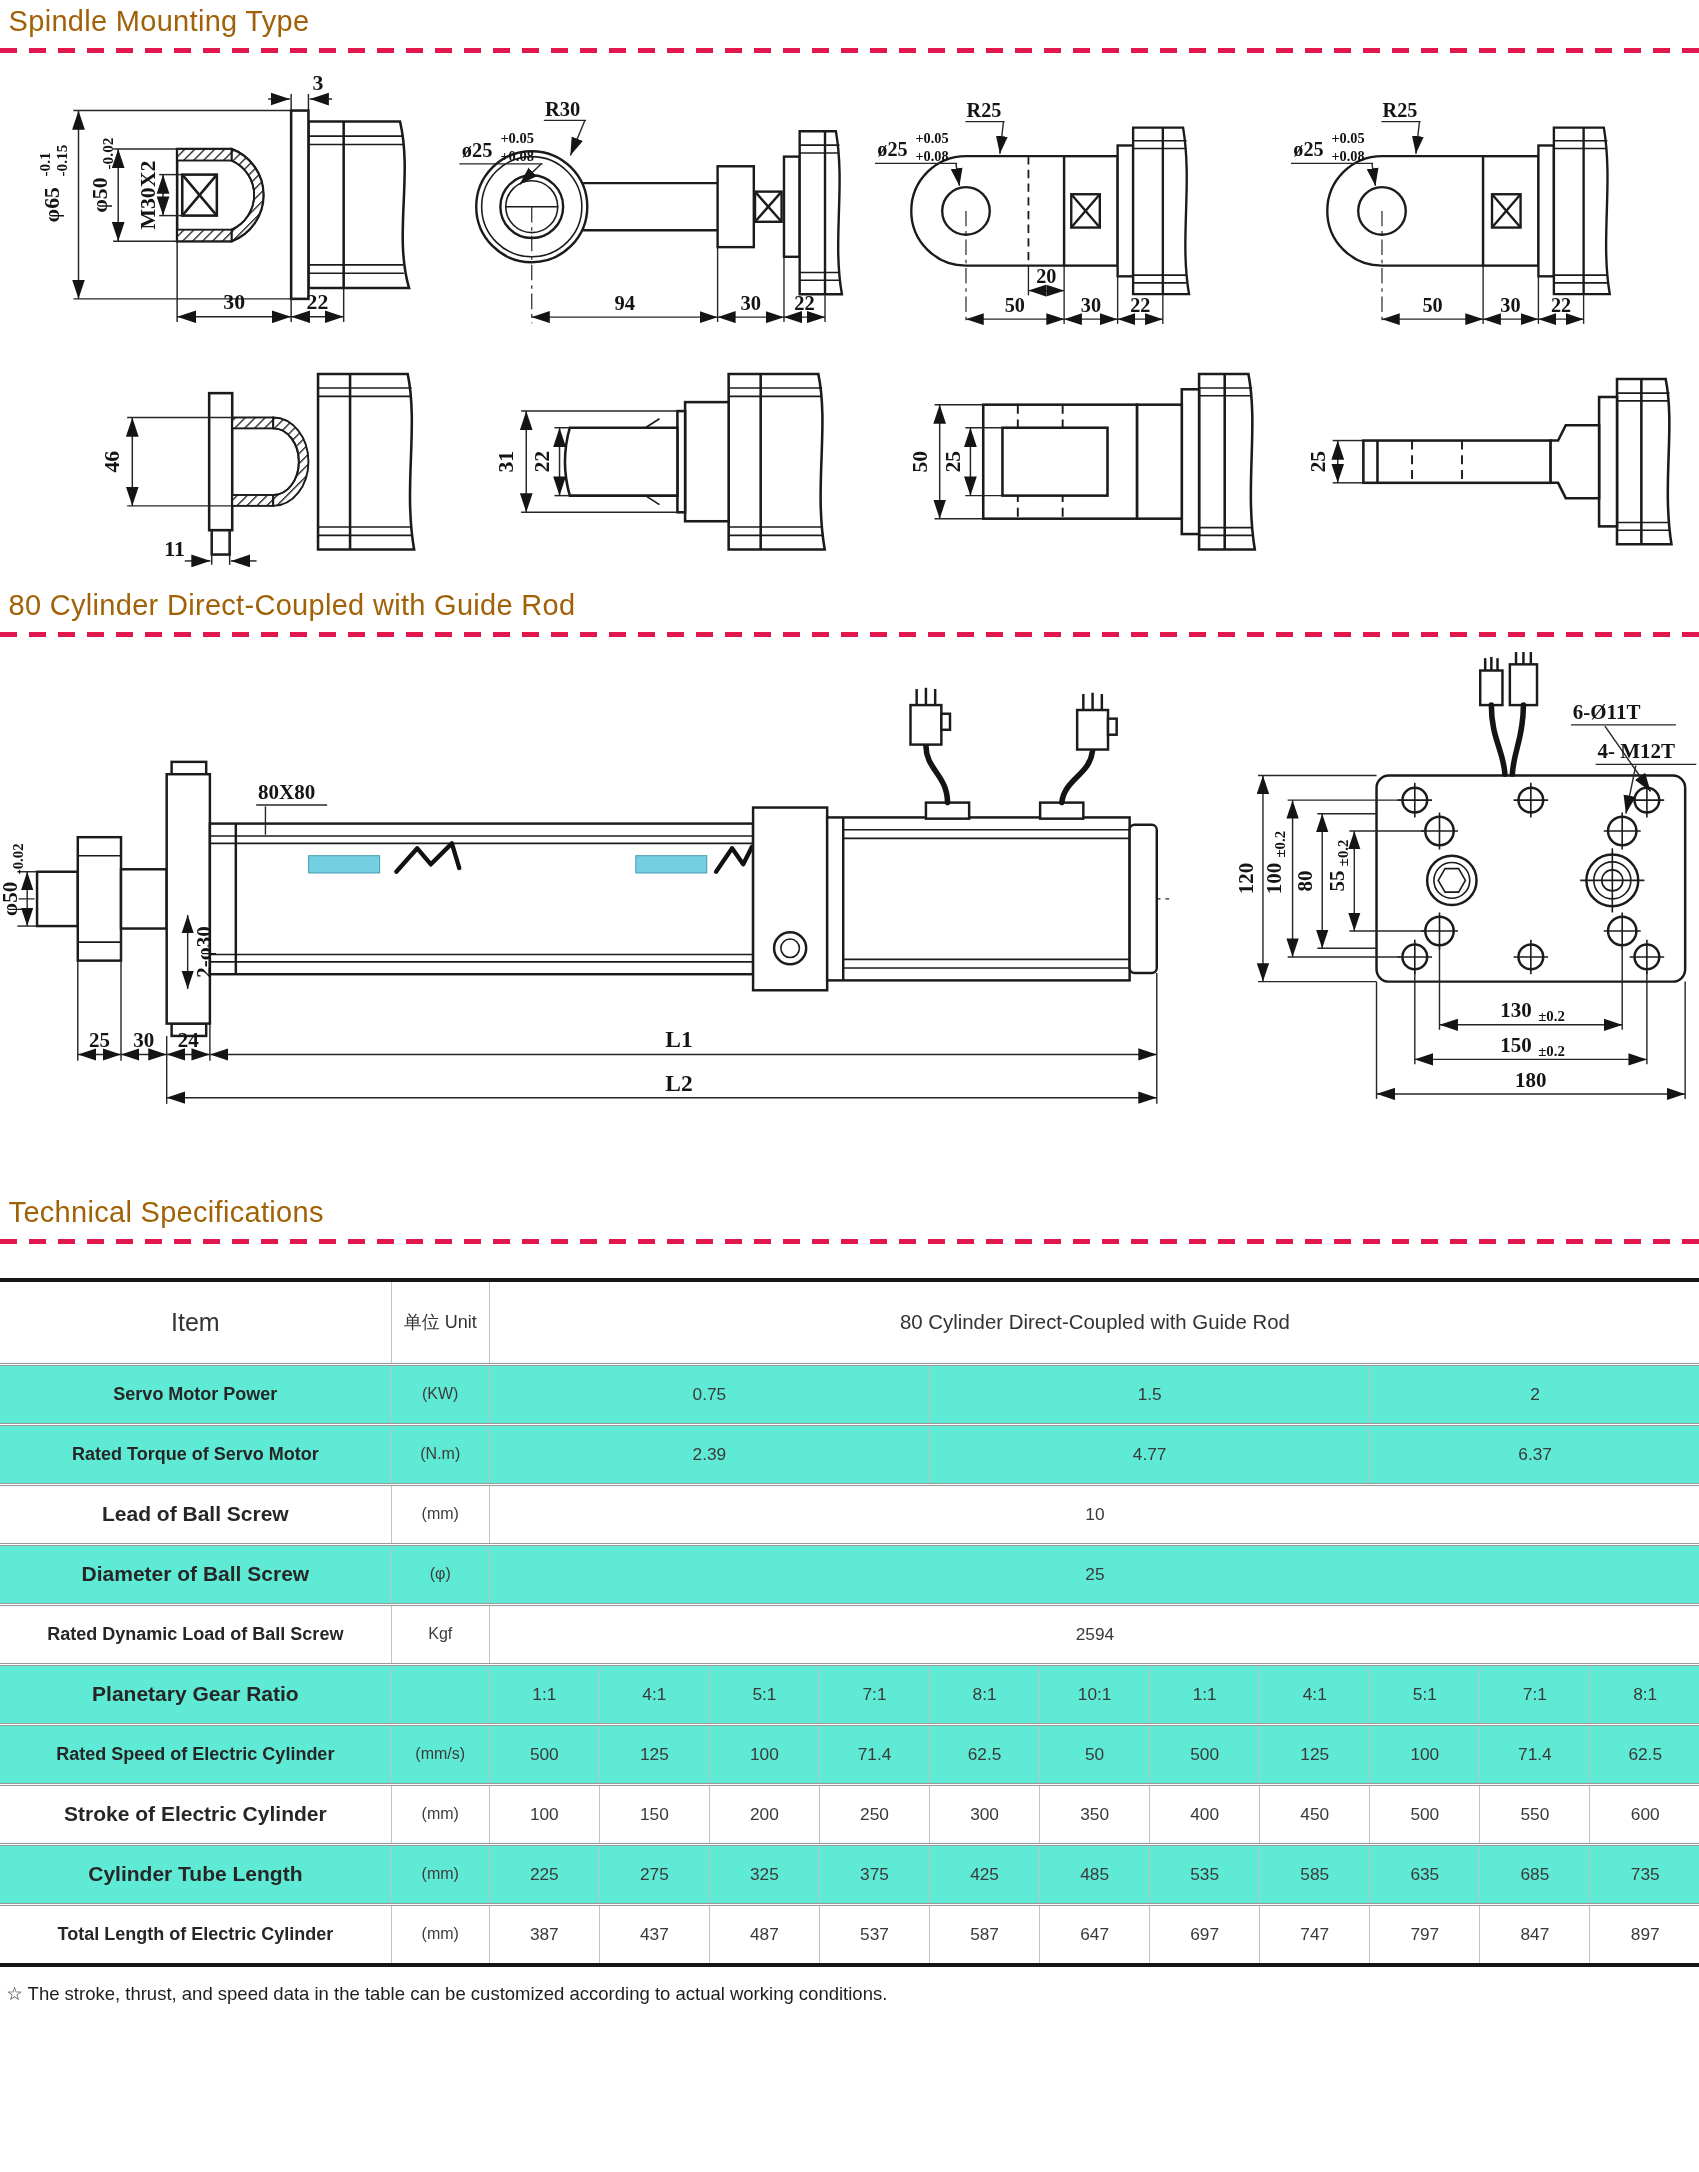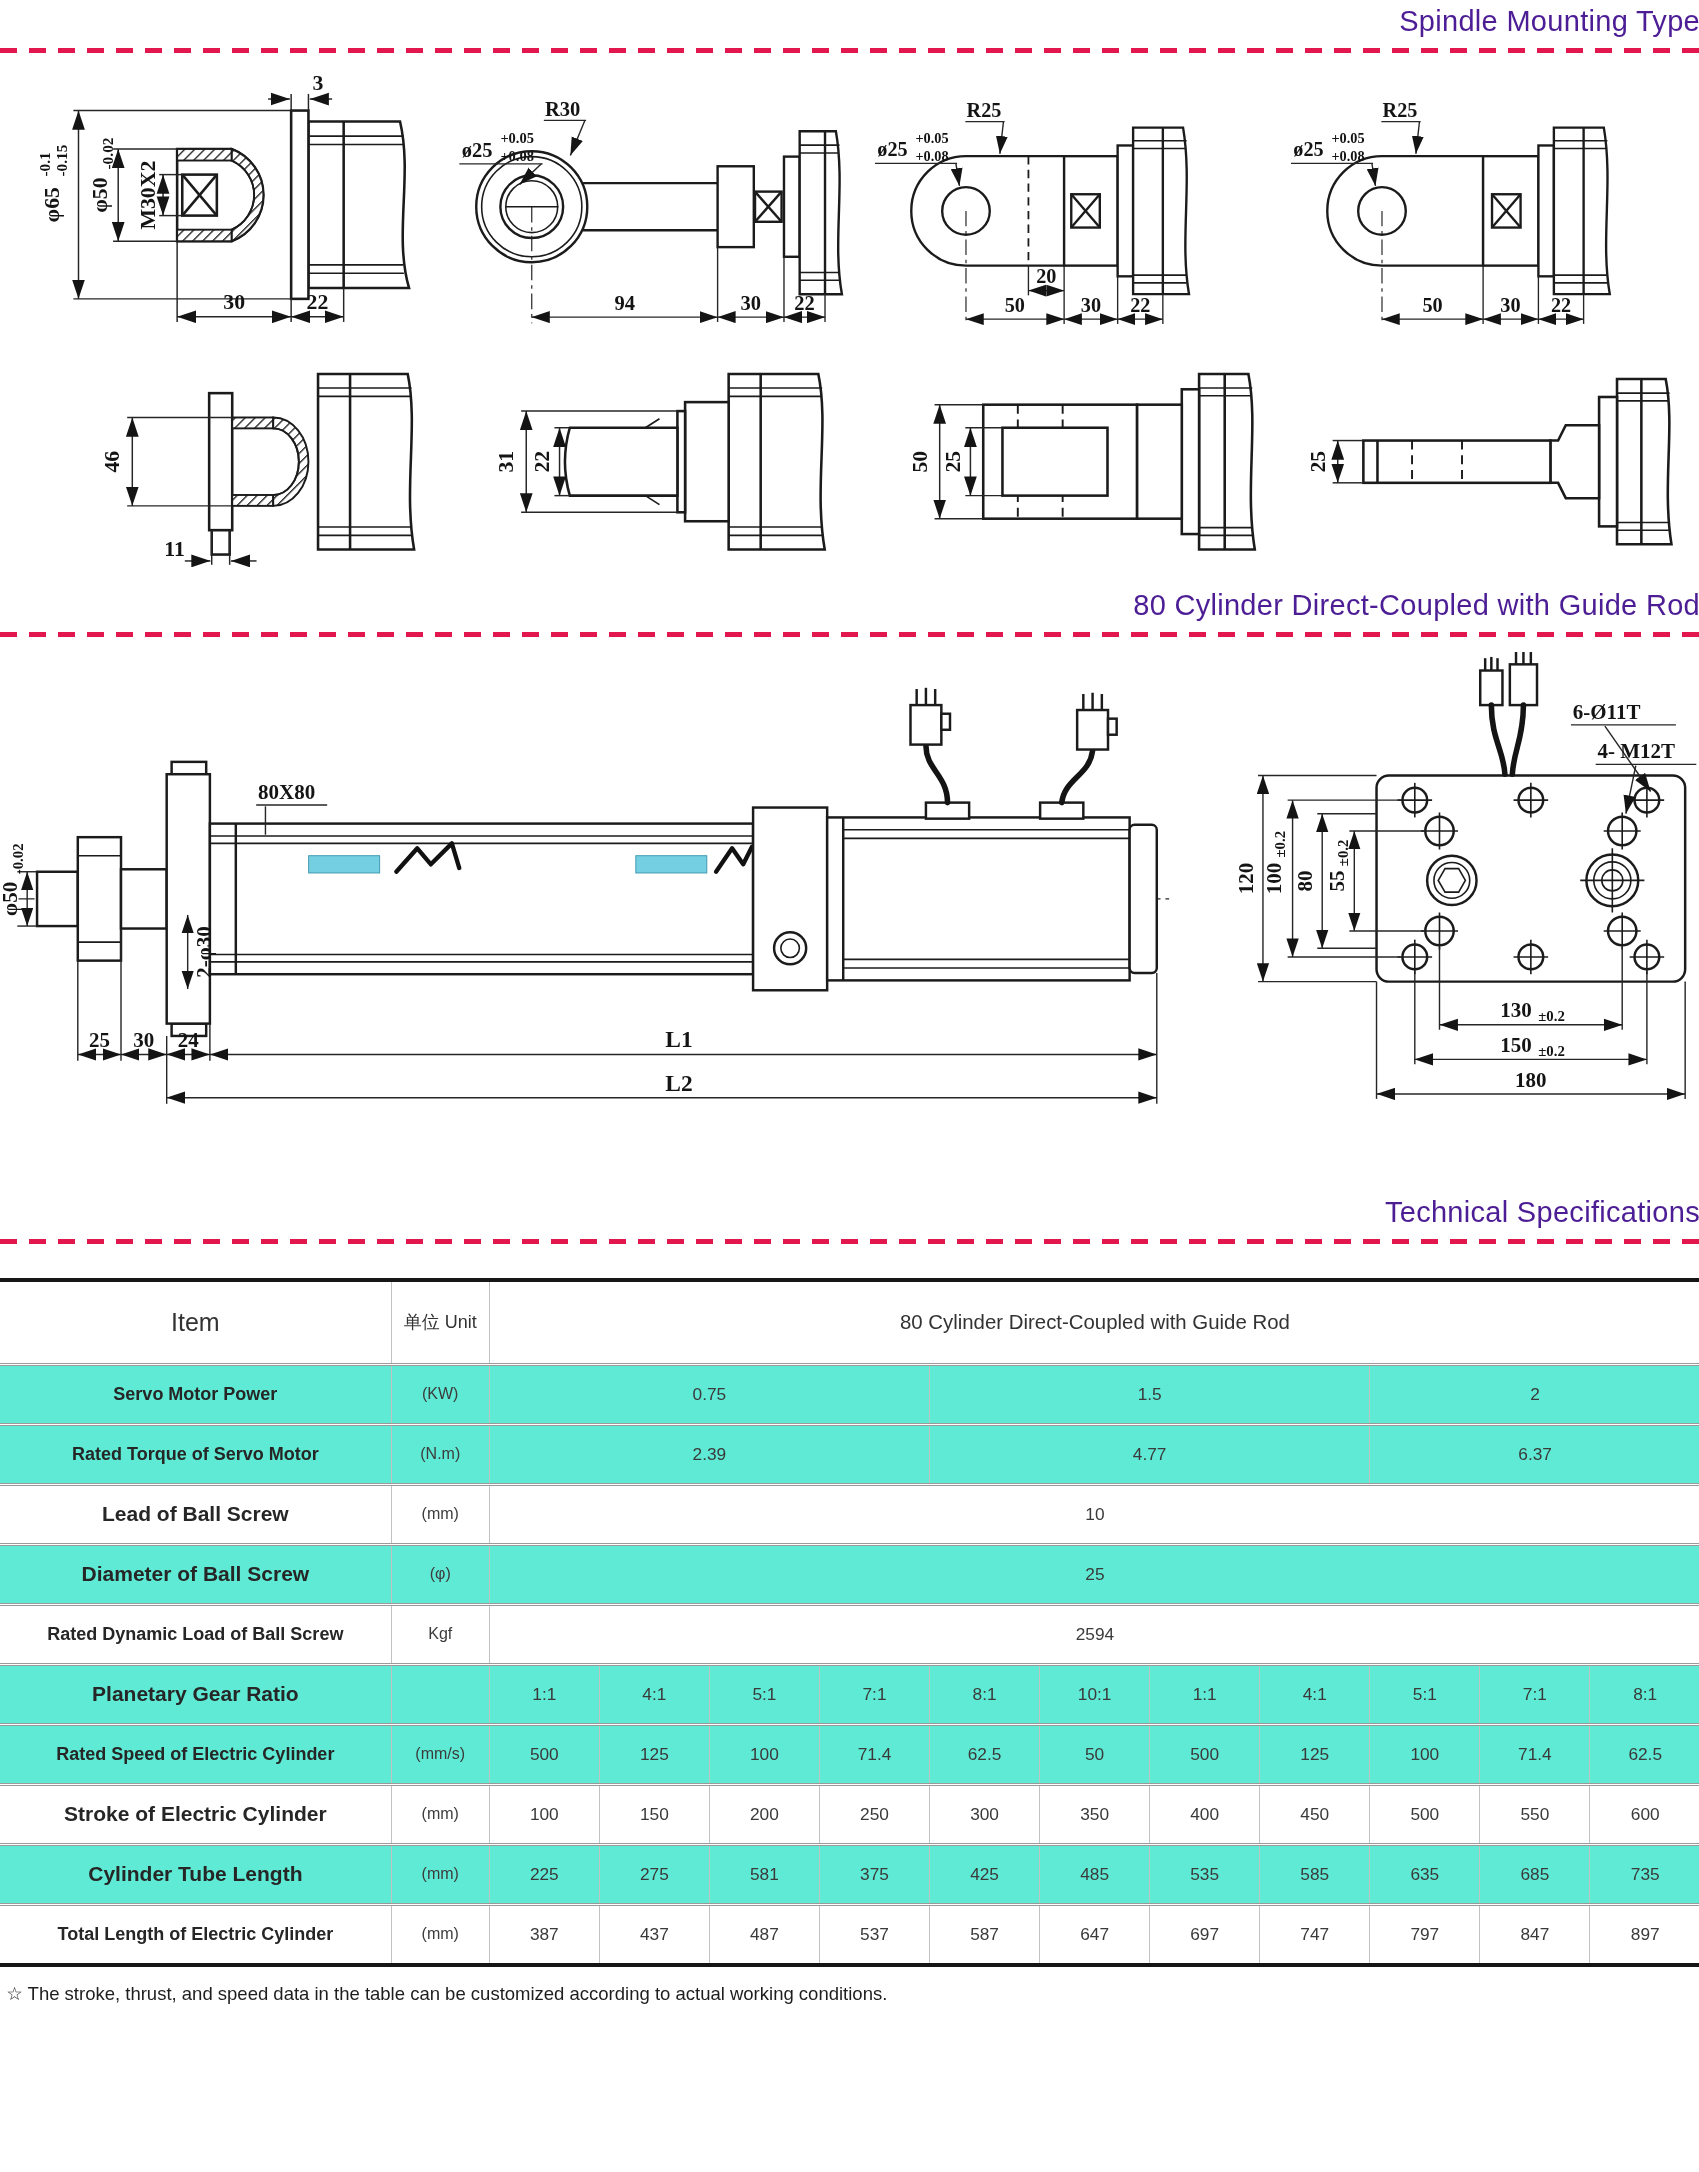--- a/index.html
+++ b/index.html
@@ -1,22 +1,22 @@
 <!DOCTYPE html>
 <html style="font-size:10px"><head>
 <meta charset="utf-8">
 <style>
   html,body { margin:0; padding:0; background:#ffffff; }
   .page {
     position:relative; width:1700px; height:2172px; background:#fff;
     font-family:"Liberation Sans", sans-serif; overflow:hidden;
   }
   h1.sec {
-    font-size:29px; font-weight:400; color:#4c1d95; letter-spacing:0.3px;
-    margin:0 0 10px 8.6px; padding-top:5px;text-align:right;
+    font-size:29px; font-weight:400; color:#a16207; letter-spacing:0.3px;
+    margin:0 0 10px 8.6px; padding-top:5px;
   }
   .dash {
     height:5px; width:100%;
     background:repeating-linear-gradient(90deg,#e2174d 0 16.7px, transparent 16.7px 29px);
   }
   .drawgrid { display:grid; grid-template-columns:repeat(4,1fr); margin:13.6px 17.3px 0 17.3px; align-items:end; }
   .drawgrid svg { width:100%; height:auto; display:block; }
   .asmwrap { margin-top:15px; }
   .asmwrap svg { width:1700px; height:auto; display:block; }
   .gap1 { height:17.3px; } .gap2 { height:57px; }
@@ -661,21 +661,21 @@
           <td class="val">450</td>
           <td class="val">500</td>
           <td class="val">550</td>
           <td class="val">600</td>
         </tr>
         <tr class="shade big">
           <td class="item">Cylinder Tube Length</td>
           <td class="unit">(mm)</td>
           <td class="val">225</td>
           <td class="val">275</td>
-          <td class="val">581</td>
+          <td class="val">325</td>
           <td class="val">375</td>
           <td class="val">425</td>
           <td class="val">485</td>
           <td class="val">535</td>
           <td class="val">585</td>
           <td class="val">635</td>
           <td class="val">685</td>
           <td class="val">735</td>
         </tr>
         <tr>

